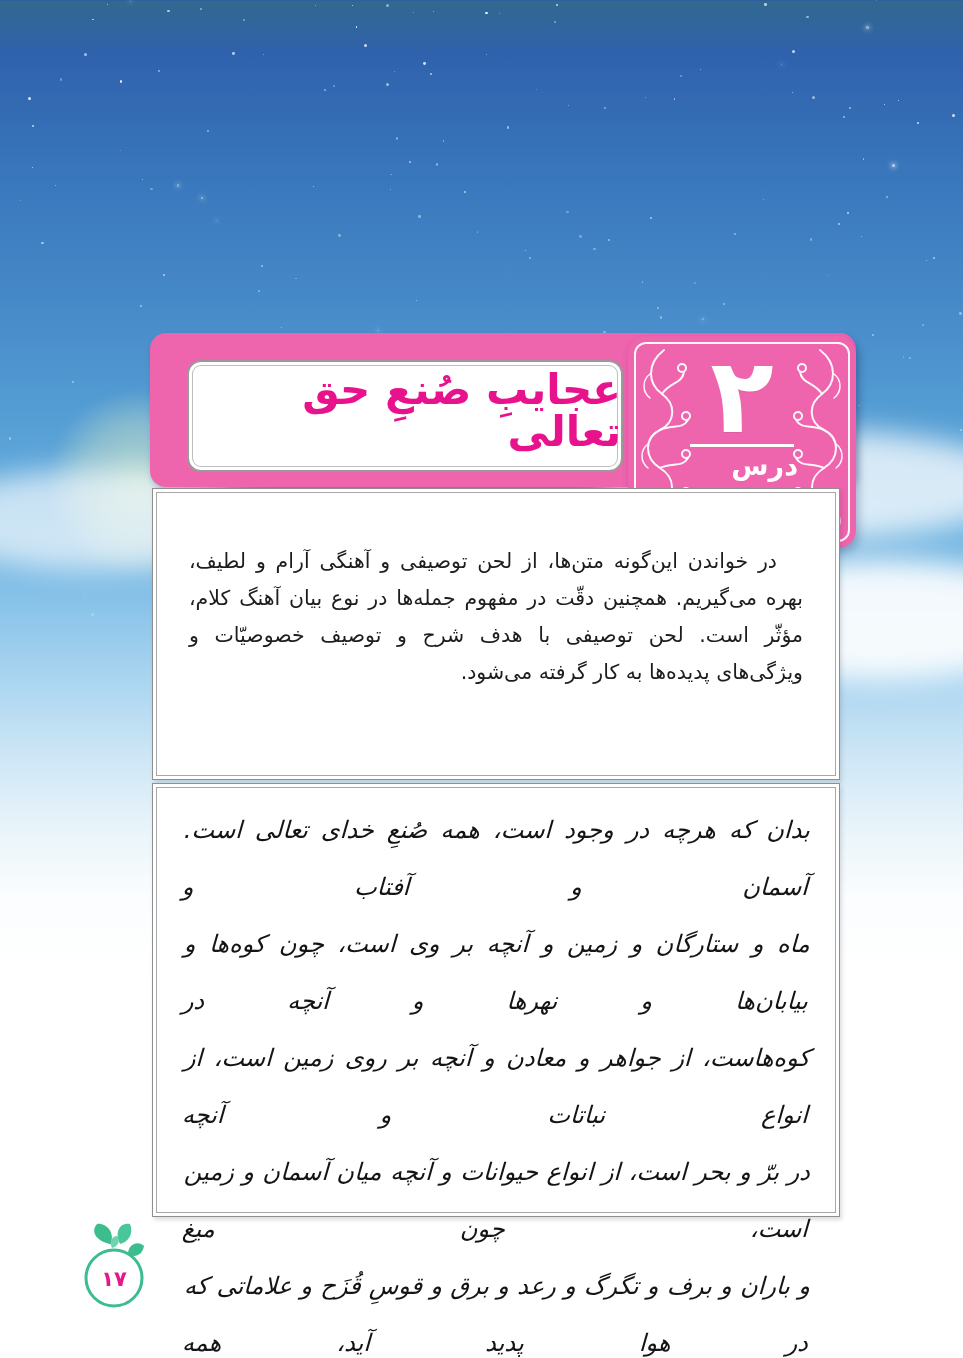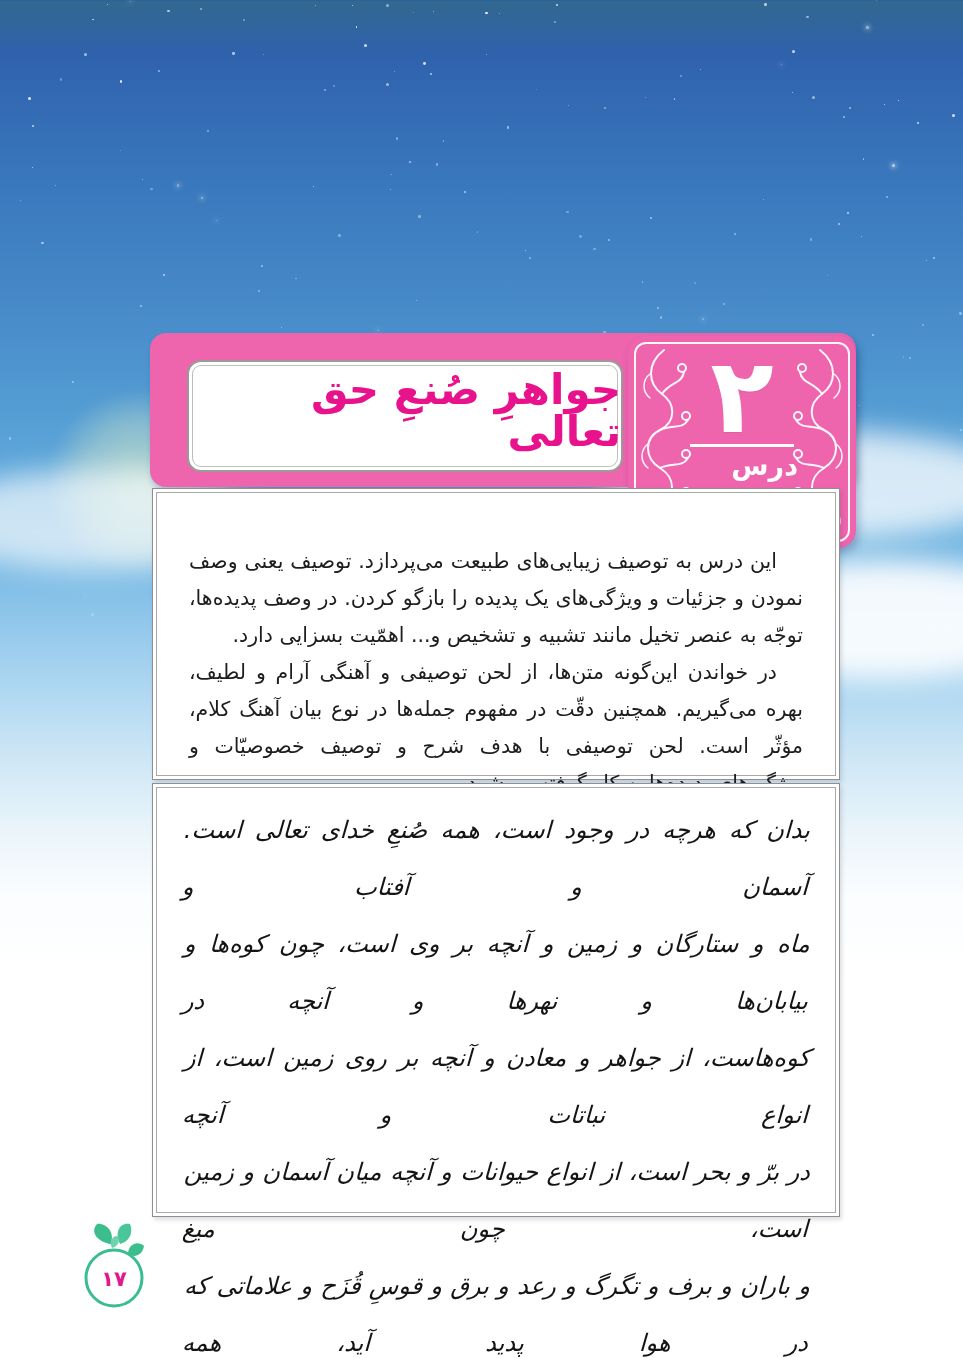--- a/index.html
+++ b/index.html
@@ -301,21 +301,21 @@
     </div>
   <div class="moon-glow"></div>
   <div class="cloud c1"></div>
   <div class="cloud c2"></div>
   <div class="cloud c3"></div>
   <div class="cloud c4"></div>
 
   <div class="header-bar"></div>
 
   <div class="title-box">
-    <div class="title">جواهرِ صُنعِ حق تعالی</div>
+    <div class="title">عجایبِ صُنعِ حق تعالی</div>
   </div>
 
   <div class="badge">
     <div class="inner-frame"></div>
     <svg class="flourish left" viewBox="0 0 56 196">
       <g fill="none" stroke="#ffffff" stroke-width="2" stroke-linecap="round">
         <path d="M28 6 C10 20 12 40 26 50 C40 60 40 78 24 86 C8 94 8 114 24 124 C40 134 40 152 24 162 C12 170 12 184 28 192"></path>
         <path d="M26 50 C34 38 46 40 48 28"></path>
         <path d="M24 86 C36 80 46 86 52 76"></path>
         <path d="M24 124 C36 118 46 124 52 114"></path>
@@ -349,21 +349,20 @@
       <div class="num">۲</div>
       <div class="rule"></div>
       <div class="lesson-label">درس دوم</div>
       <div class="rule2"></div>
     </div>
   </div>
 
   <div class="box intro-box">
     <div class="box-inner"></div>
     <div class="intro-content">
-      <p>این درس به توصیف زیبایی‌های طبیعت می‌پردازد. توصیف یعنی وصف نمودن و جزئیات و ویژگی‌های یک پدیده را بازگو کردن. در وصف پدیده‌ها، توجّه به عنصر تخیل مانند تشبیه و تشخیص و... اهمّیت بسزایی دارد.</p>
       <p>در خواندن این‌گونه متن‌ها، از لحن توصیفی و آهنگی آرام و لطیف، بهره می‌گیریم. همچنین دقّت در مفهوم جمله‌ها در نوع بیان آهنگ کلام، مؤثّر است. لحن توصیفی با هدف شرح و توصیف خصوصیّات و ویژگی‌های پدیده‌ها به کار گرفته می‌شود.</p>
     </div>
   </div>
 
   <div class="box reading-box">
     <div class="box-inner"></div>
     <div class="reading-content">
       <div class="rline">بدان که هرچه در وجود است، همه صُنعِ خدای تعالی است. آسمان و آفتاب و</div>
       <div class="rline">ماه و ستارگان و زمین و آنچه بر وی است، چون کوه‌ها و بیابان‌ها و نهرها و آنچه در</div>
       <div class="rline">کوه‌هاست، از جواهر و معادن و آنچه بر روی زمین است، از انواع نباتات و آنچه</div>

